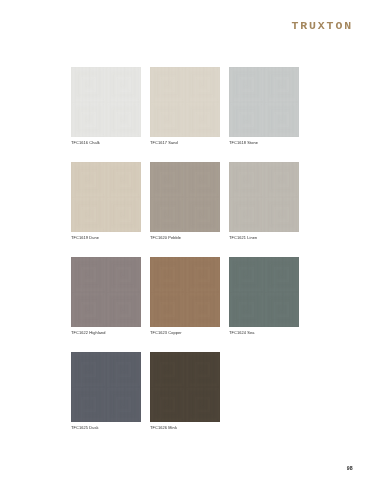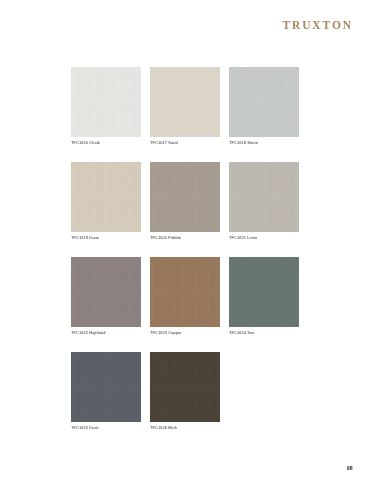--- a/index.html
+++ b/index.html
@@ -25,21 +25,21 @@
   }
 
   
   .brand-header {
     position: absolute;
     top: 19px;
     right: 18px;
     text-align: right;
   }
   .brand-wordmark {
-    font-family: Liberation Serif, serif;
+    font-family: Liberation Mono, monospace;
     font-size: 11.5px;
     font-weight: bold;
     letter-spacing: 1.9px;
     color: #a4875e;
     white-space: nowrap;
   }
 
   
   .swatch-grid {
     position: absolute;

